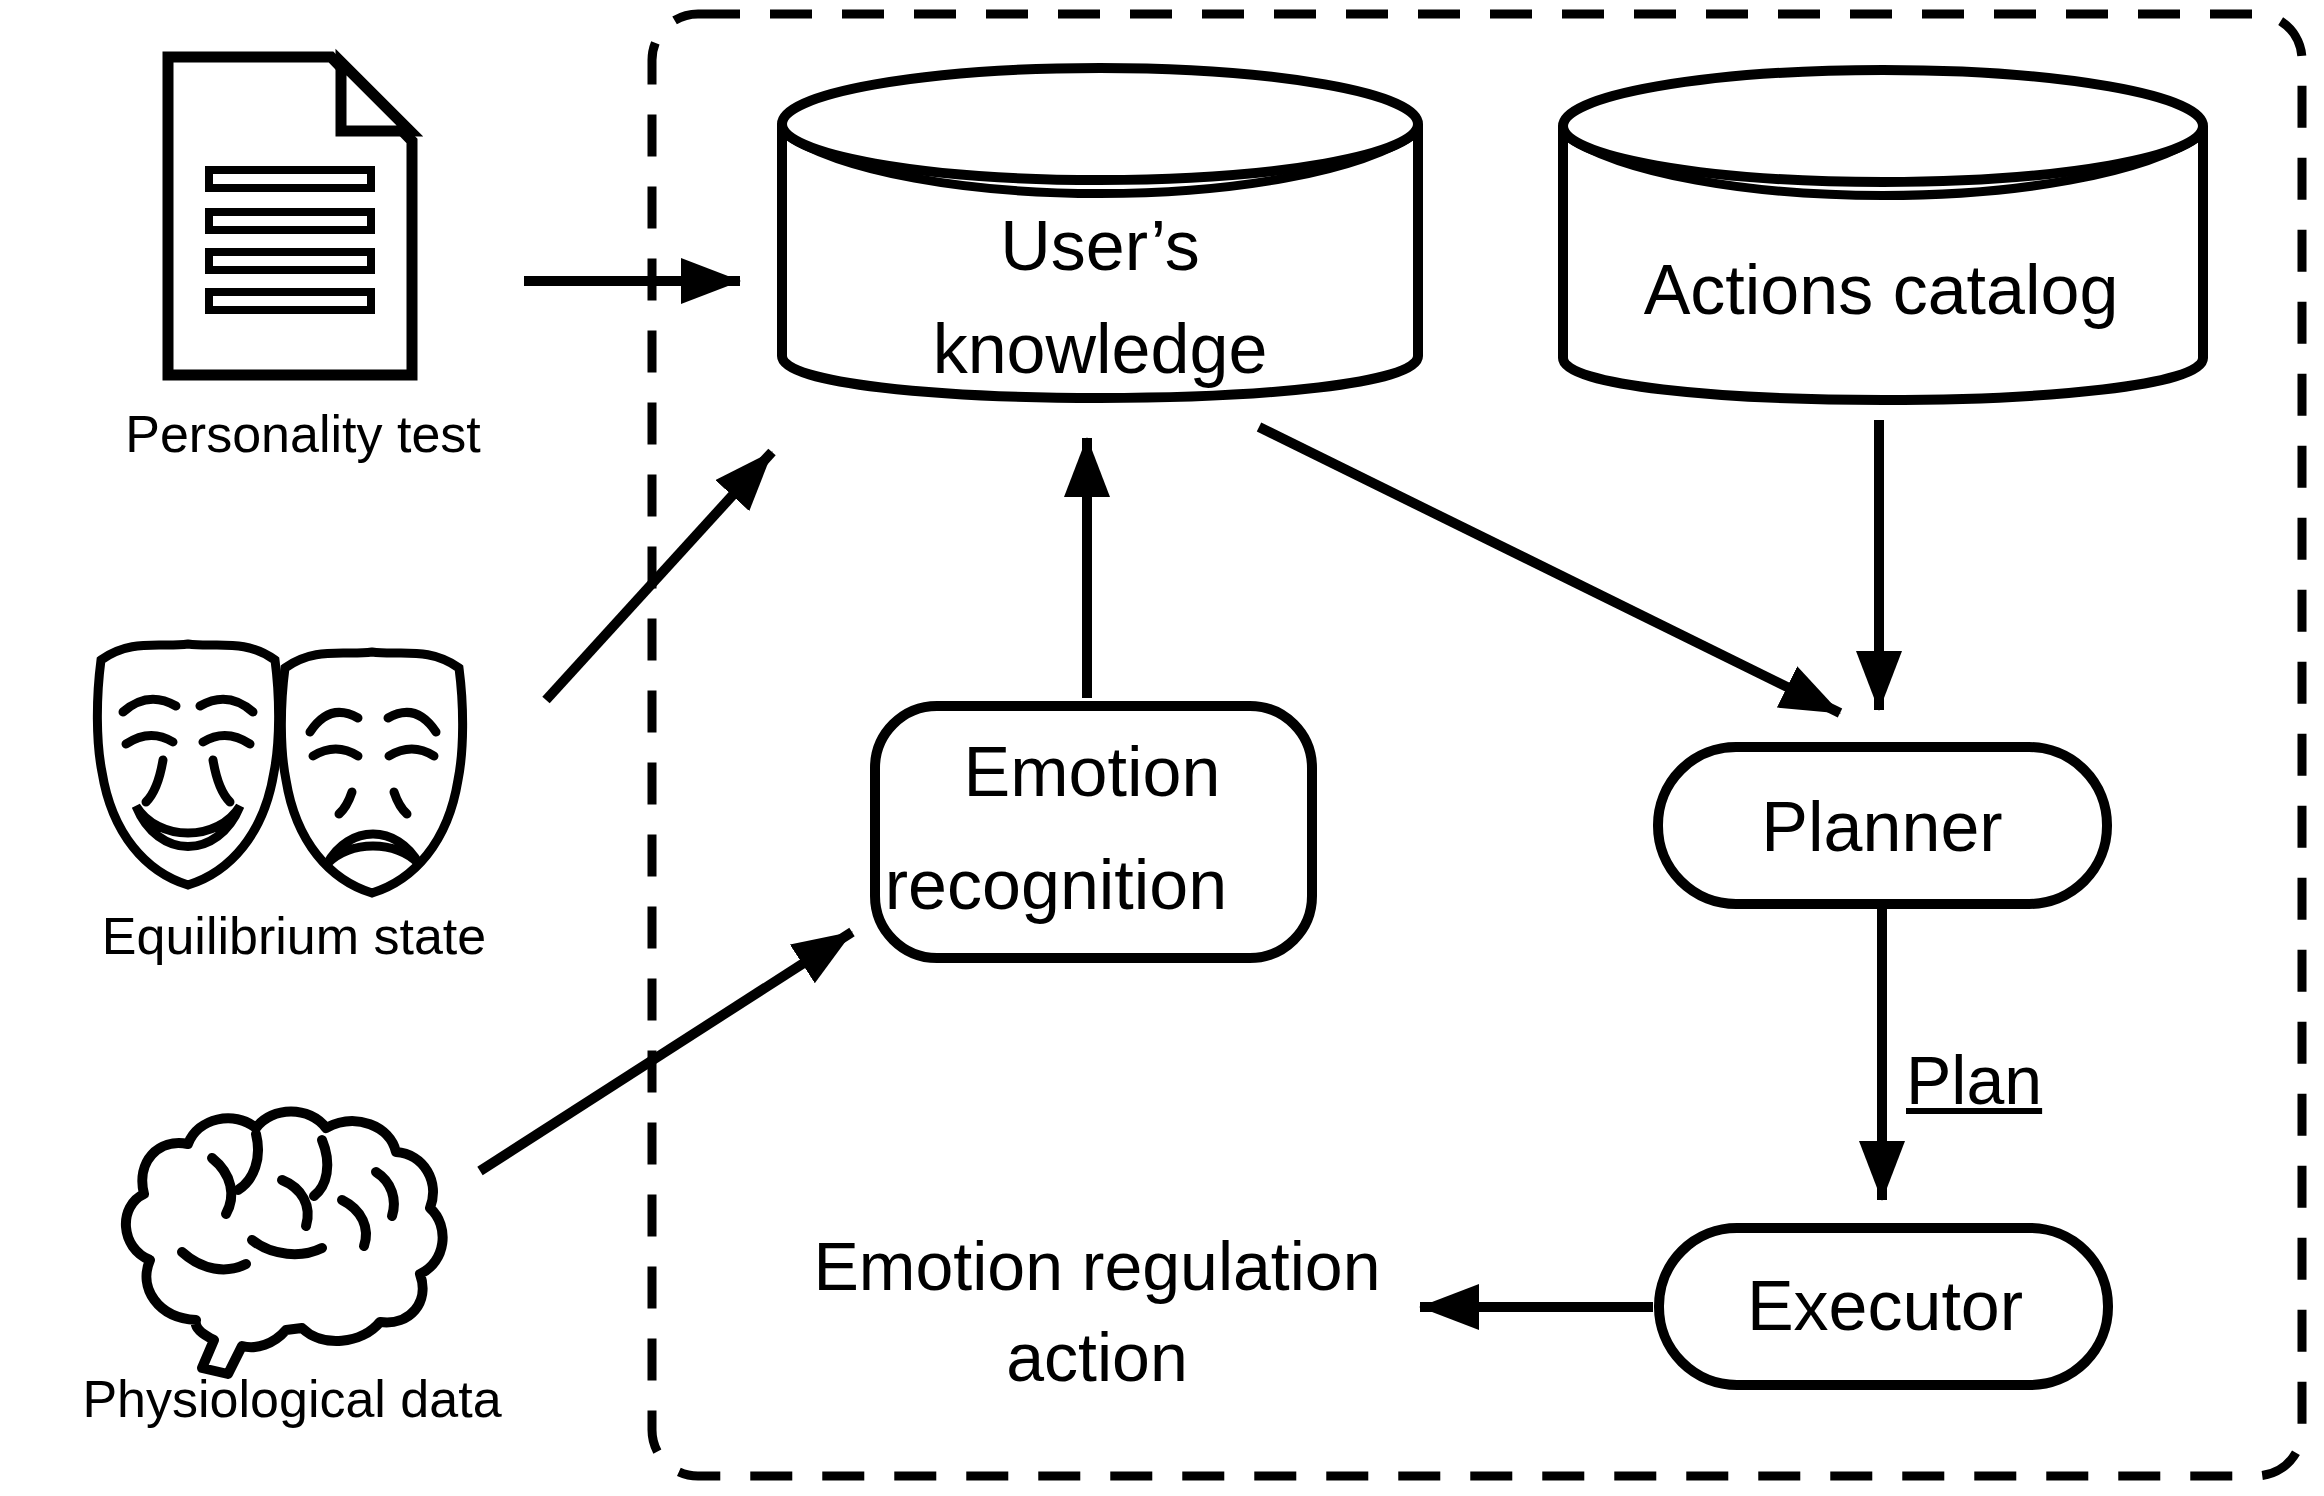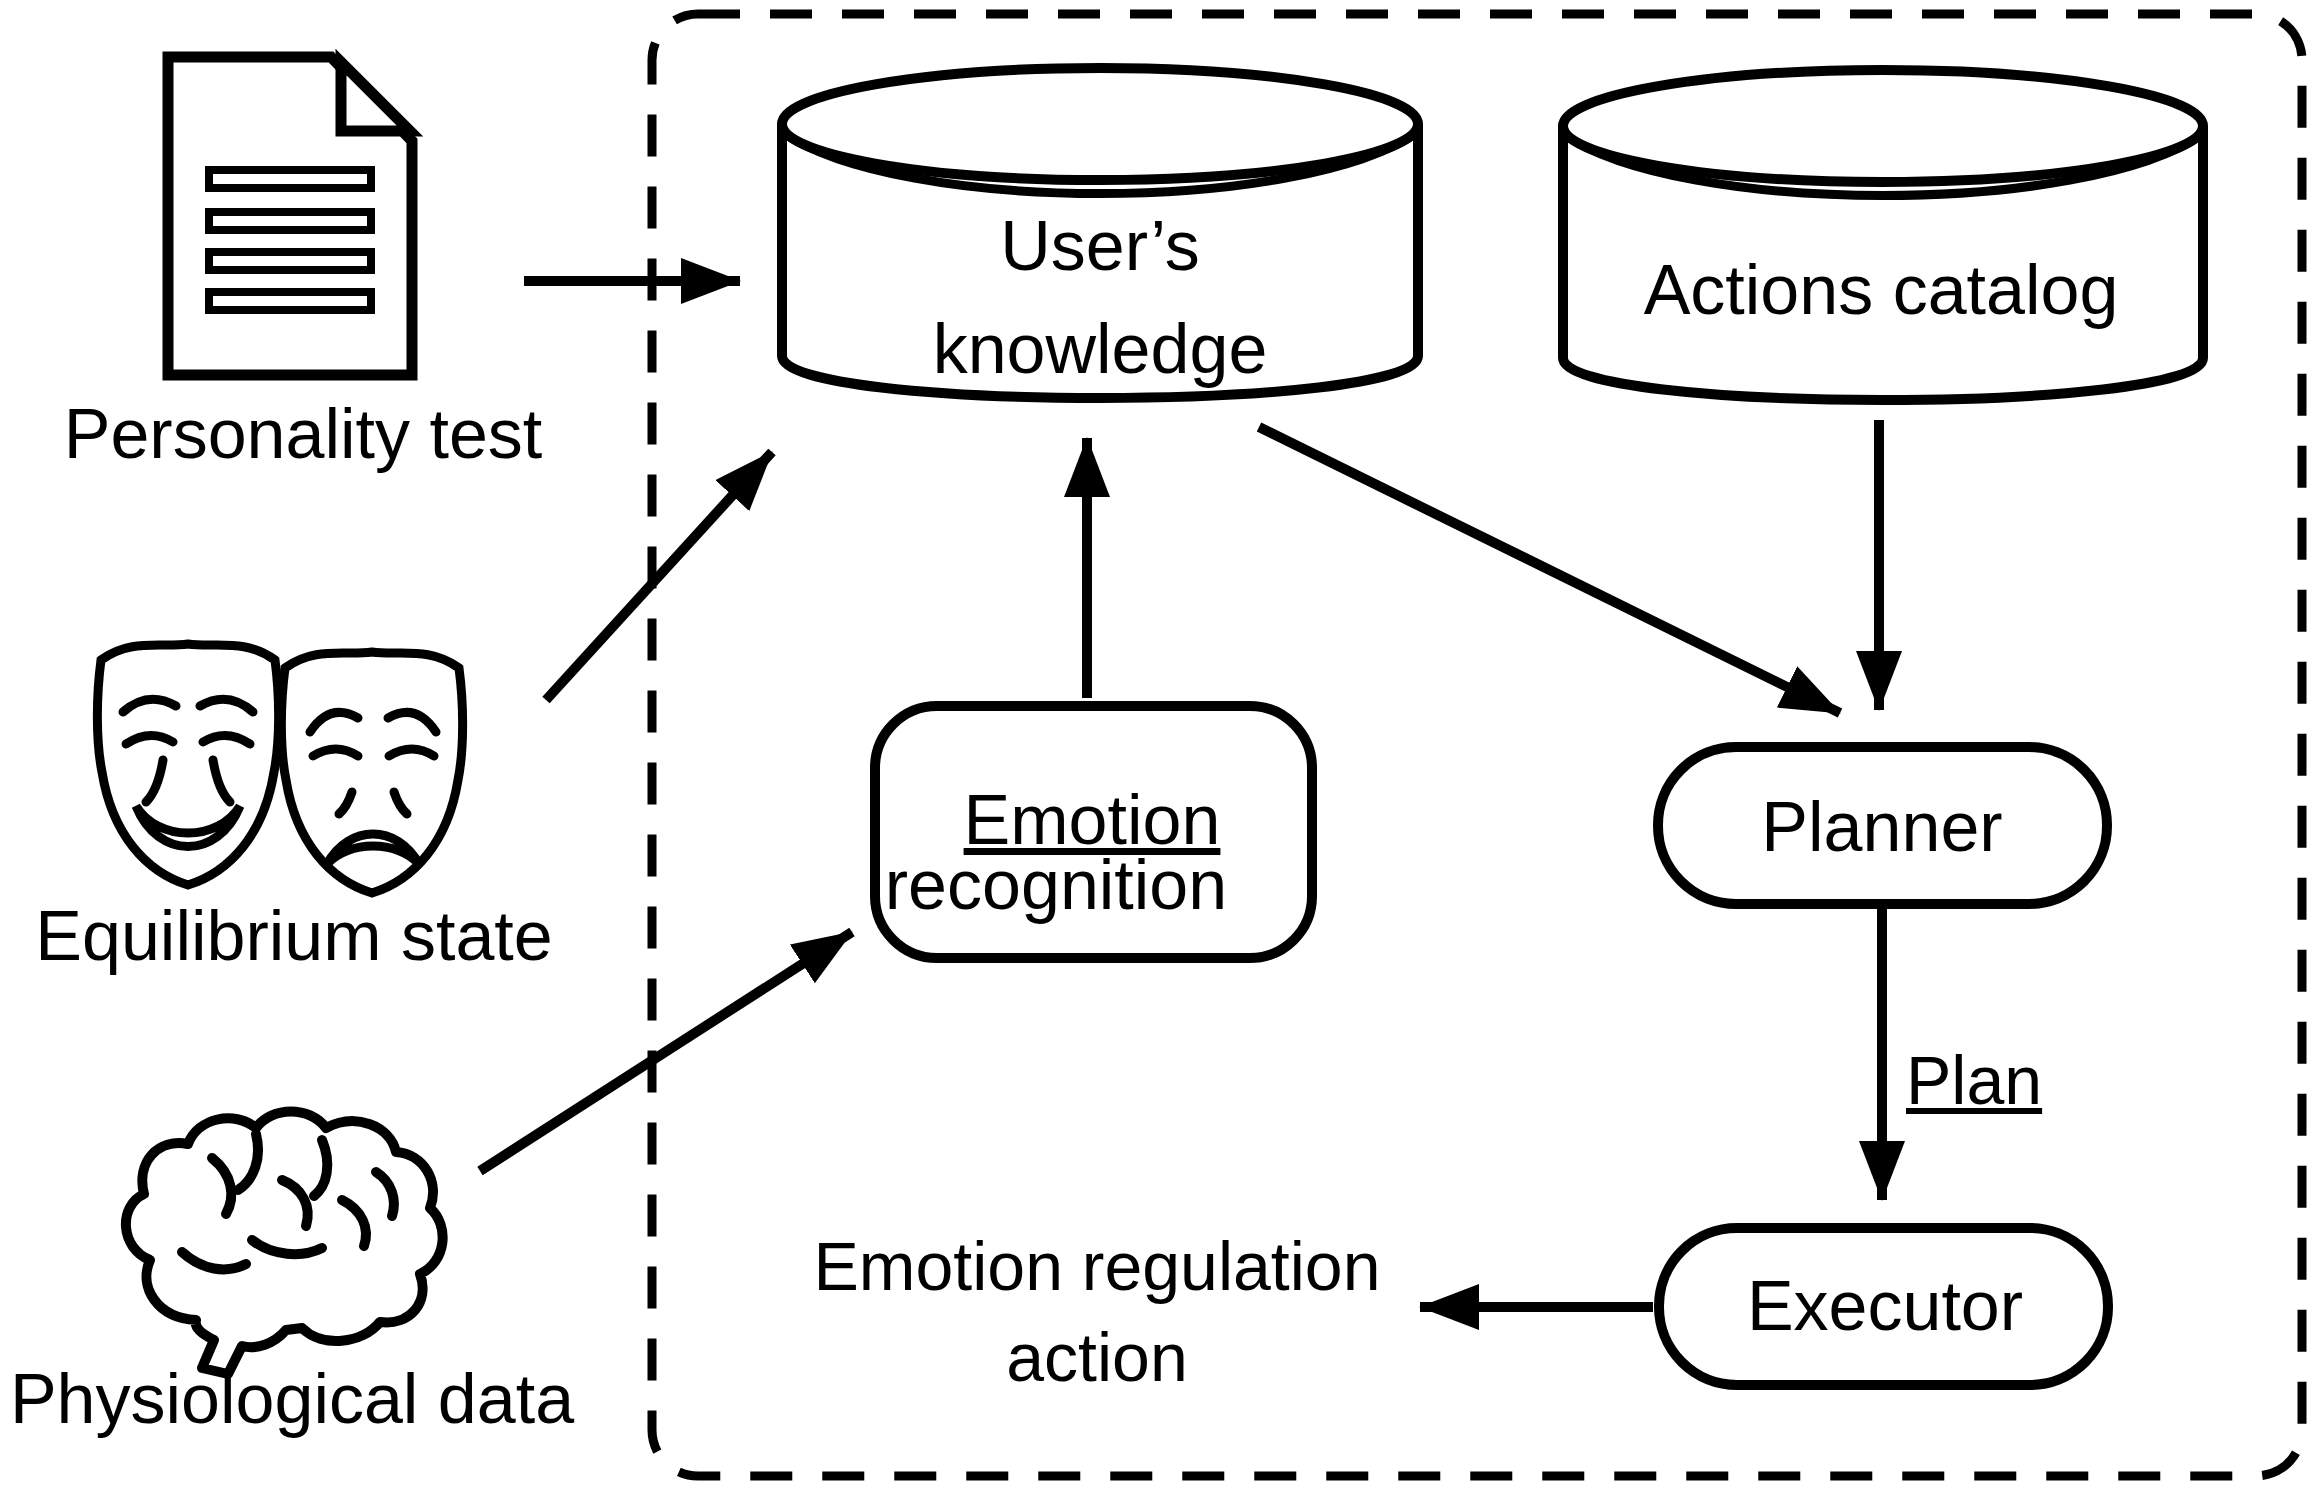--- a/index.html
+++ b/index.html
@@ -12,21 +12,21 @@
     overflow:hidden;
   }
   #shape-layer{position:absolute;left:0;top:0;}
   .lbl{
     position:absolute;
     transform:translate(-50%,-50%);
     white-space:nowrap;
     color:#000;
     text-align:center;
   }
-  .caption{font-size:70px;}
+  .caption{font-size:52px;}
   .cyl-label{font-size:70px;}
   .box-label{font-size:70px;}
   .edge-label{font-size:68px;}
   .left-anchor{transform:translate(0,-50%);}
 </style>
 </head>
 <body>
 
 <div id="canvas">
 
@@ -133,21 +133,21 @@
 
   <div class="lbl caption" style="left:294px;top:936px;">Equilibrium state</div>
 
   <div class="lbl caption" style="left:292px;top:1399px;">Physiological data</div>
 
   <div class="lbl cyl-label" style="left:1100px;top:246px;">User’s</div>
   <div class="lbl cyl-label" style="left:1100px;top:336px;margin-top:13px;">knowledge</div>
 
   <div class="lbl cyl-label" style="left:1881px;top:290px;">Actions catalog</div>
 
-  <div class="lbl box-label" style="left:1092px;top:820px;text-decoration:underline;">Emotion</div>
+  <div class="lbl box-label" style="left:1092px;top:772px;">Emotion</div>
   <div class="lbl box-label" style="left:1036px;top:885px;margin-left:20px;">recognition</div>
 
   <div class="lbl box-label" style="left:1882px;top:827px;">Planner</div>
 
   <div class="lbl box-label" style="left:1885px;top:1306px;">Executor</div>
 
   <div class="lbl edge-label left-anchor" style="left:1906px;top:1080px;text-decoration:underline;">Plan</div>
 
   <div class="lbl edge-label" style="left:1097px;top:1266px;">Emotion regulation</div>
   <div class="lbl edge-label" style="left:1097px;top:1357px;">action</div>

